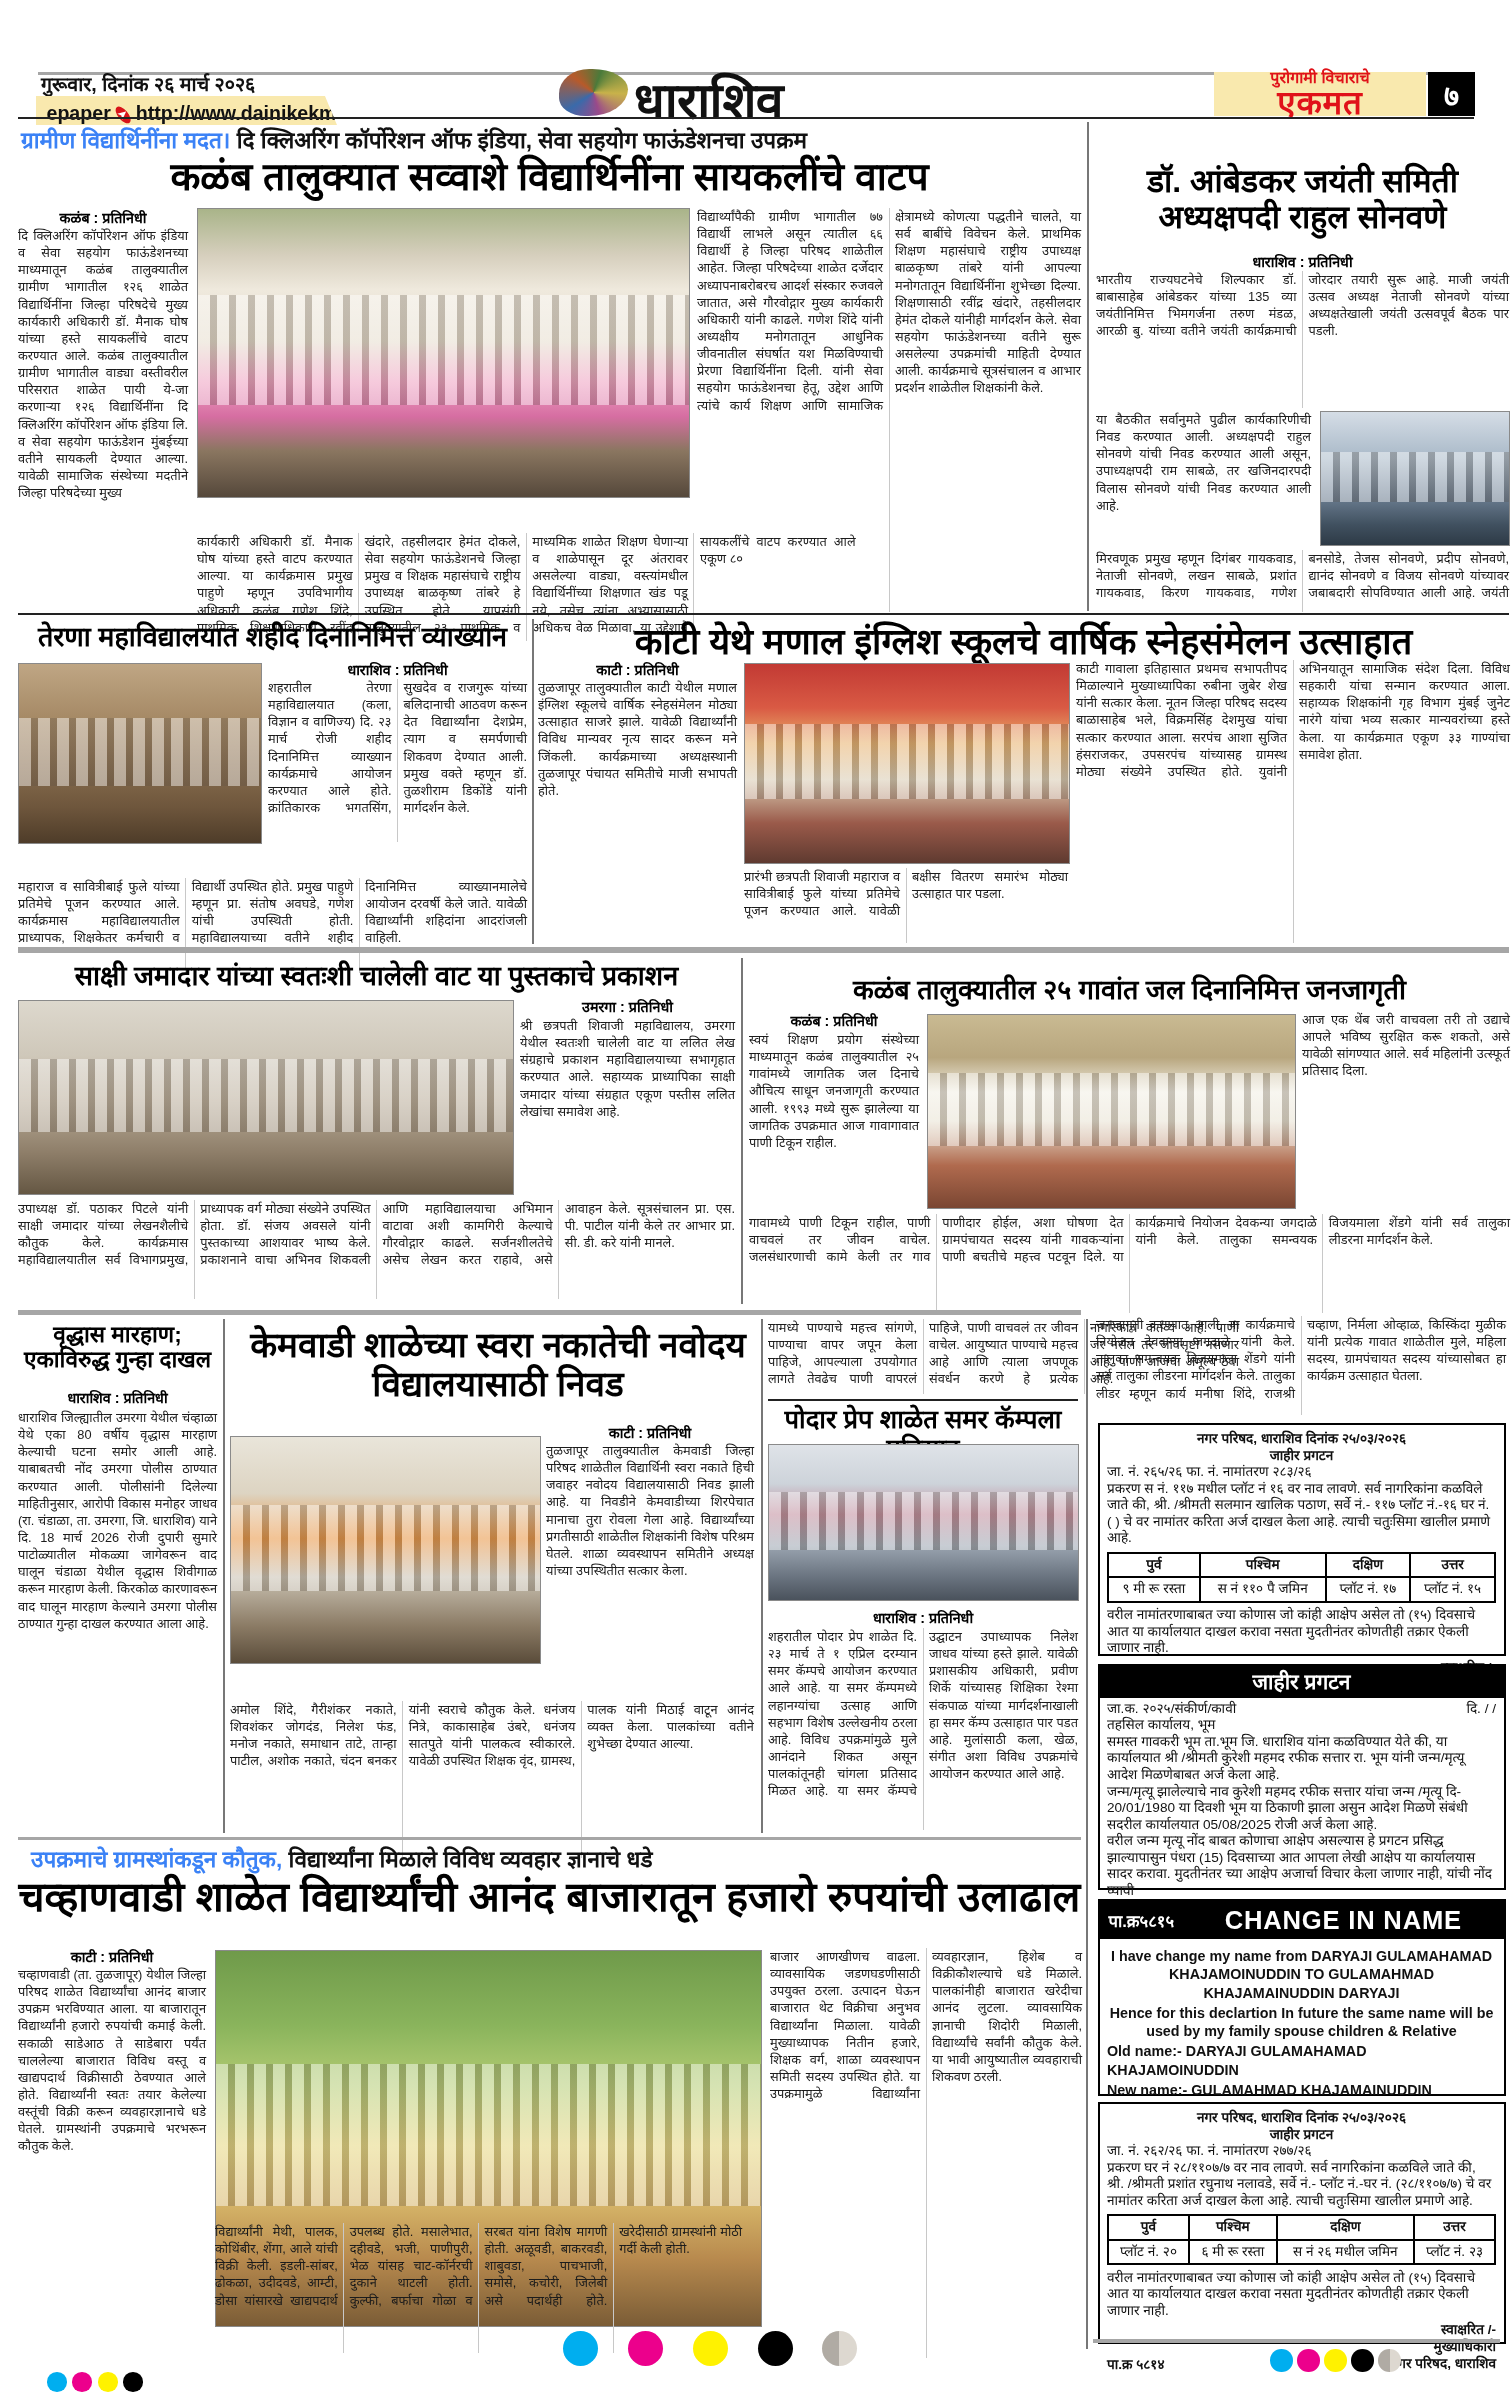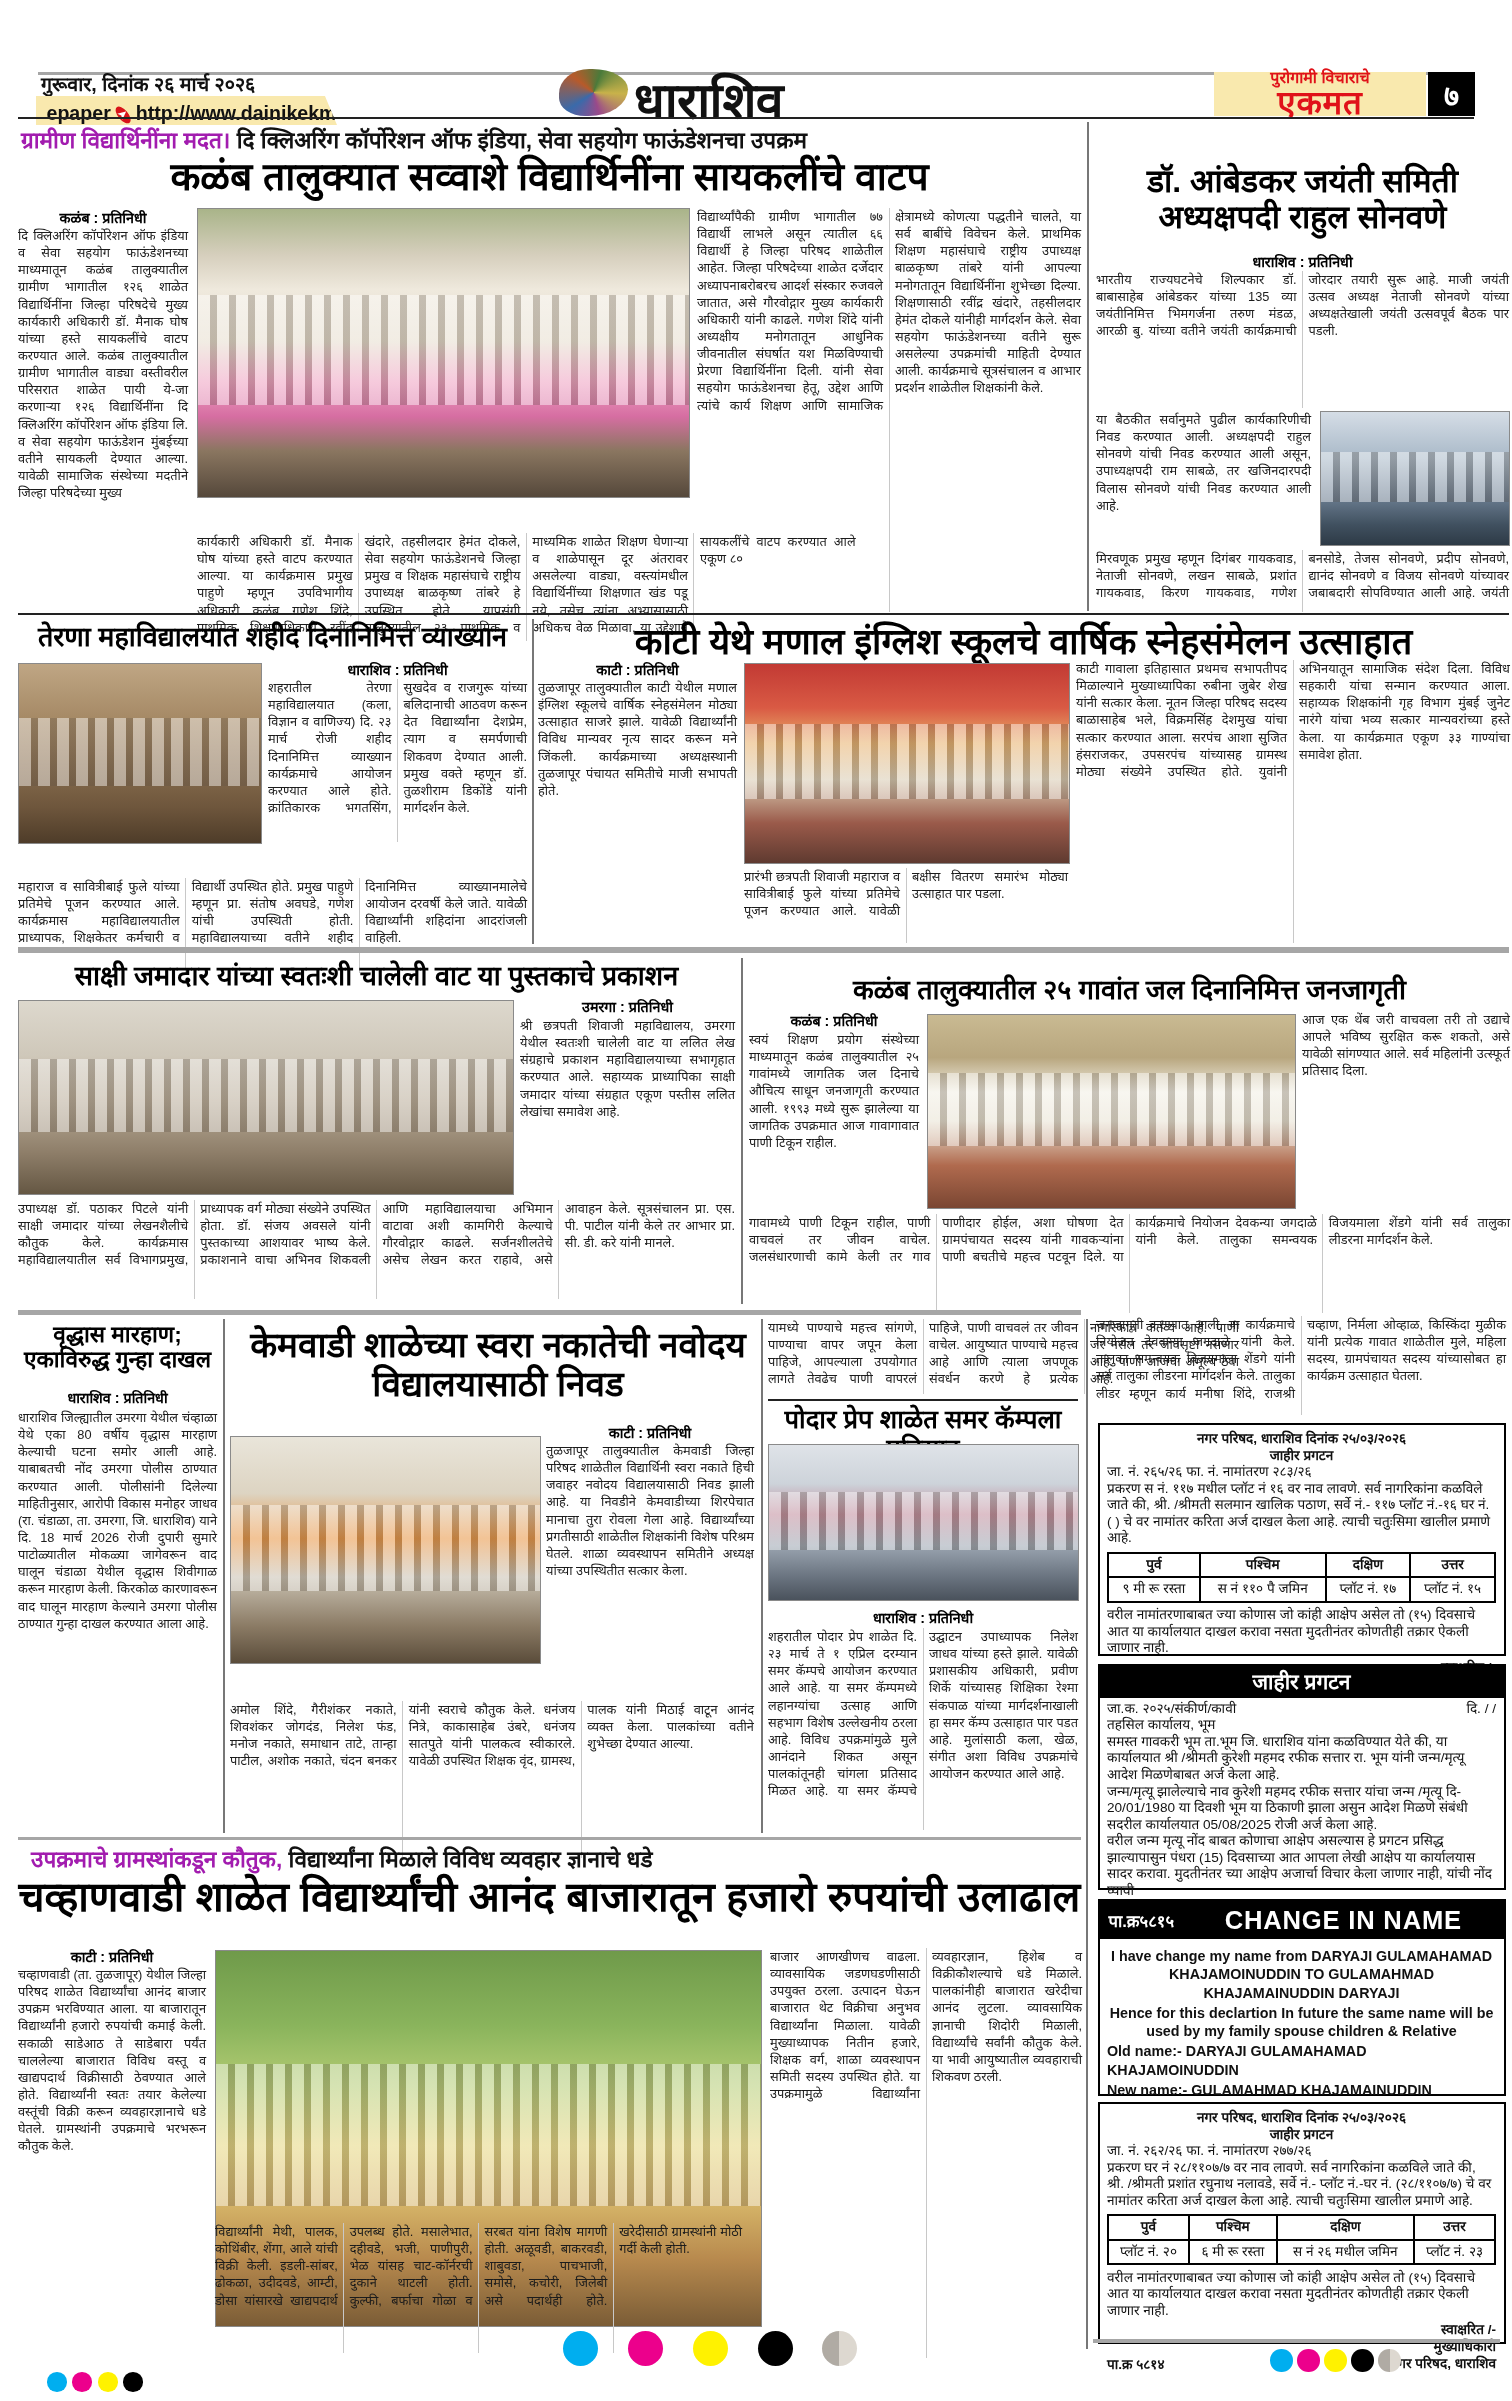--- a/index.html
+++ b/index.html
@@ -3,21 +3,21 @@
 <meta charset="utf-8">
 <style>
   html,body{margin:0;padding:0;background:#e8e8e8;}
   #page{position:relative;width:1512px;height:2401px;background:#ffffff;overflow:hidden;
         font-family:"Liberation Sans","DejaVu Sans",sans-serif;color:#111;}
   .abs{position:absolute;}
   .rule{background:#222;}
   .grayrule{background:#a6a6a6;}
   .vrule{background:#777;width:1.5px;}
   .kicker{font-weight:bold;font-size:22.6px;letter-spacing:0px;white-space:nowrap;}
-  .kicker .red{color:#a21caf;}
+  .kicker .red{color:#3b82f6;}
   .kicker .blk{color:#111;}
   .headline{font-weight:800;color:#000;text-align:center;line-height:1.12;}
   .dateline{font-weight:bold;text-align:center;font-size:14.3px;color:#000;}
   .body-text{font-size:12.8px;line-height:1.34;text-align:justify;color:#1c1c1c;}
   .cols2{column-count:2;column-gap:12px;column-rule:0.8px solid #c8c8c8;}
   .cols3{column-count:3;column-gap:12px;column-rule:0.8px solid #c8c8c8;margin-top:30px;}
   .cols4{column-count:4;column-gap:12px;column-rule:0.8px solid #c8c8c8;}
   .photo{border:0.8px solid #8a8a8a;position:absolute;}
   .photo::after{content:"";position:absolute;left:0;right:0;top:30%;height:38%;
      background:repeating-linear-gradient(90deg,rgba(255,255,255,.45) 0 12px,rgba(90,80,70,.28) 12px 19px);}

